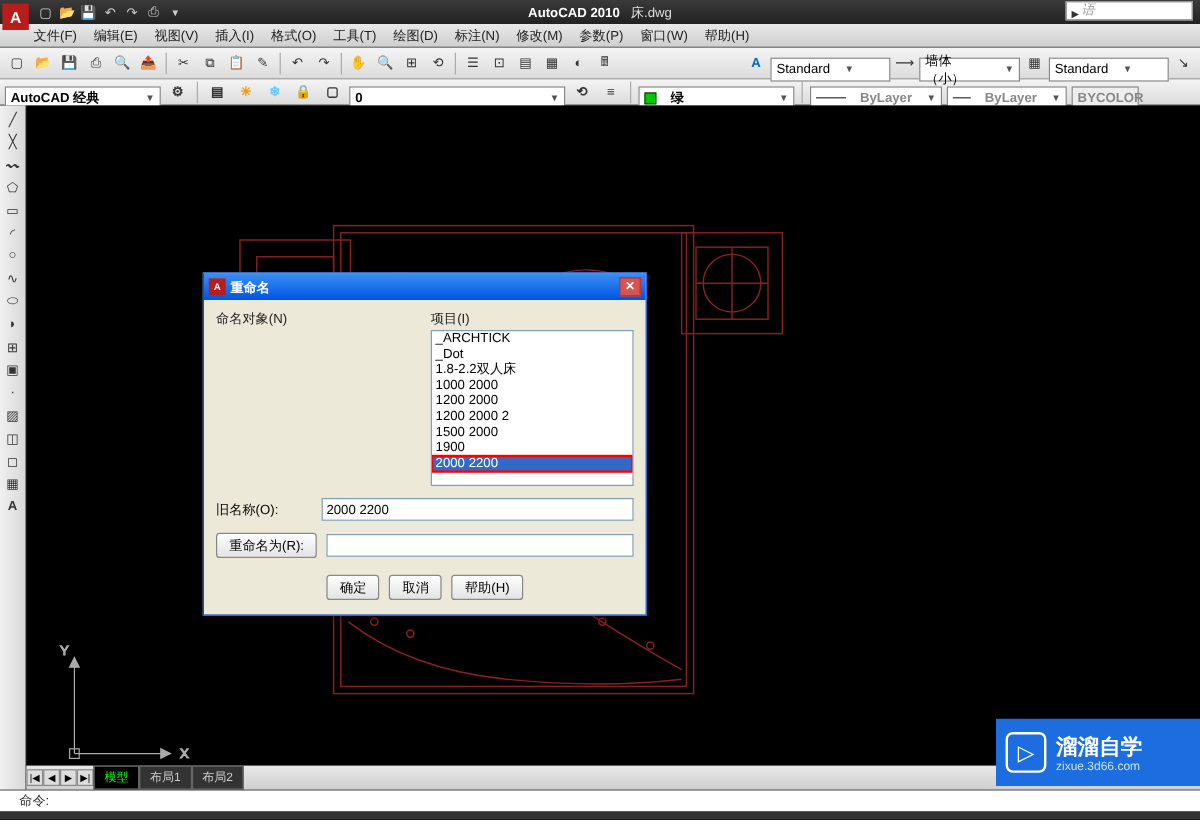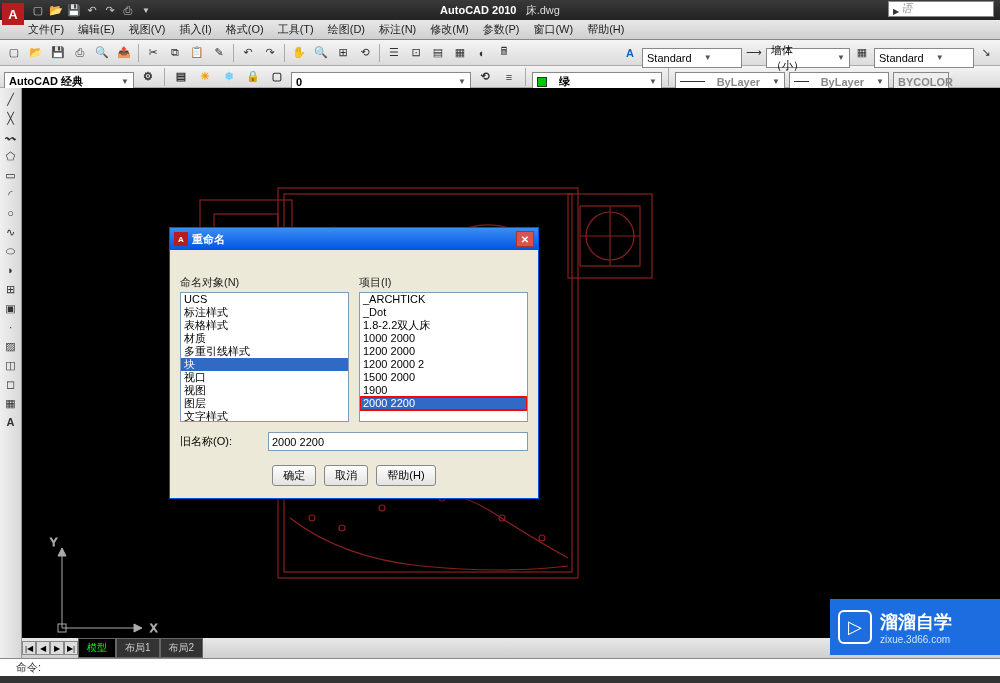--- a/index.html
+++ b/index.html
@@ -37,21 +37,21 @@
 .htab { padding: 2px 8px; background: #333; color: #ccc; border: 1px solid #666; cursor: pointer; font-size: 10px; }
 .htab.active { background: #000; color: #0f0; }
 .scroll-btn { width: 14px; height: 14px; background: #ddd; border: 1px solid #888; display: flex; align-items: center; justify-content: center; font-size: 8px; cursor: pointer; }
 
 .cmdline { height: 18px; background: #fff; border-top: 1px solid #888; padding: 1px 16px; color: #333; display: flex; align-items: center; }
 
 .dialog { position: absolute; left: 169px; top: 227px; width: 370px; background: #ece9d8; border: 1px solid #0054e3; box-shadow: 2px 2px 6px rgba(0,0,0,0.4); }
 .dlg-title { height: 22px; background: linear-gradient(#3b8ef3, #0054e3); display: flex; align-items: center; padding: 0 4px; color: #fff; font-weight: bold; }
 .dlg-title-icon { width: 14px; height: 14px; background: #b91c1c; color: #fff; font-size: 8px; display: flex; align-items: center; justify-content: center; margin-right: 4px; }
 .dlg-close { margin-left: auto; width: 18px; height: 16px; background: #d9534f; border: 1px solid #a33; color: #fff; display: flex; align-items: center; justify-content: center; font-size: 10px; cursor: pointer; }
-.dlg-body { padding: 25px 10px 12px; }
+.dlg-body { padding: 8px 10px 12px; }
 .dlg-row { display: flex; gap: 10px; }
 .dlg-col { flex: 1; }
 .dlg-label { color: #222; margin-bottom: 2px; }
 .listbox { background: #fff; border: 1px solid #7f9db9; height: 130px; overflow: auto; }
 .lb-item { padding: 0 3px; cursor: pointer; color: #000; line-height: 13px; }
 .lb-item.sel { background: #316ac5; color: #fff; }
 .red-outline { outline: 2px solid red; outline-offset: -1px; }
 .dlg-field-row { display: flex; align-items: center; margin-top: 10px; gap: 8px; }
 .dlg-field-row label { width: 80px; }
 .dlg-input { flex: 1; height: 19px; background: #fff; border: 1px solid #7f9db9; padding: 0 3px; }
@@ -274,52 +274,44 @@
 <div class="dialog">
   <div class="dlg-title">
     <div class="dlg-title-icon">A</div>
     <span>重命名</span>
     <div class="dlg-close">✕</div>
   </div>
   <div class="dlg-body">
     <div class="dlg-row">
       <div class="dlg-col">
         <div class="dlg-label">命名对象(N)</div>
-        <div class="listbox" id="lb-left">
-            <div class="lb-item">UCS</div>
-            <div class="lb-item">标注样式</div>
-            <div class="lb-item">表格样式</div>
-            <div class="lb-item">材质</div>
-            <div class="lb-item">多重引线样式</div>
-            <div class="lb-item sel">块</div>
-            <div class="lb-item">视口</div>
-            <div class="lb-item">视图</div>
-            <div class="lb-item">图层</div>
-            <div class="lb-item">文字样式</div>
-          </div>
       </div>
       <div class="dlg-col">
         <div class="dlg-label">项目(I)</div>
         <div class="listbox" id="lb-right">
             <div class="lb-item">_ARCHTICK</div>
             <div class="lb-item">_Dot</div>
             <div class="lb-item">1.8-2.2双人床</div>
             <div class="lb-item">1000 2000</div>
             <div class="lb-item">1200 2000</div>
             <div class="lb-item">1200 2000 2</div>
             <div class="lb-item">1500 2000</div>
             <div class="lb-item">1900</div>
             <div class="lb-item sel red-outline">2000 2200</div>
           </div>
       </div>
     </div>
     <div class="dlg-field-row">
       <label>旧名称(O):</label>
       <input class="dlg-input" value="2000 2200" style="">
     </div>
+    <div class="dlg-field-row">
+      <button class="dlg-btn">重命名为(R):</button>
+      <input class="dlg-input" value="" style="">
+    </div>
     <div class="dlg-footer">
       <button class="dlg-btn">确定</button>
       <button class="dlg-btn">取消</button>
       <button class="dlg-btn">帮助(H)</button>
     </div>
   </div>
 </div>
 
 <div class="watermark">
   <div class="wm-icon"></div>

